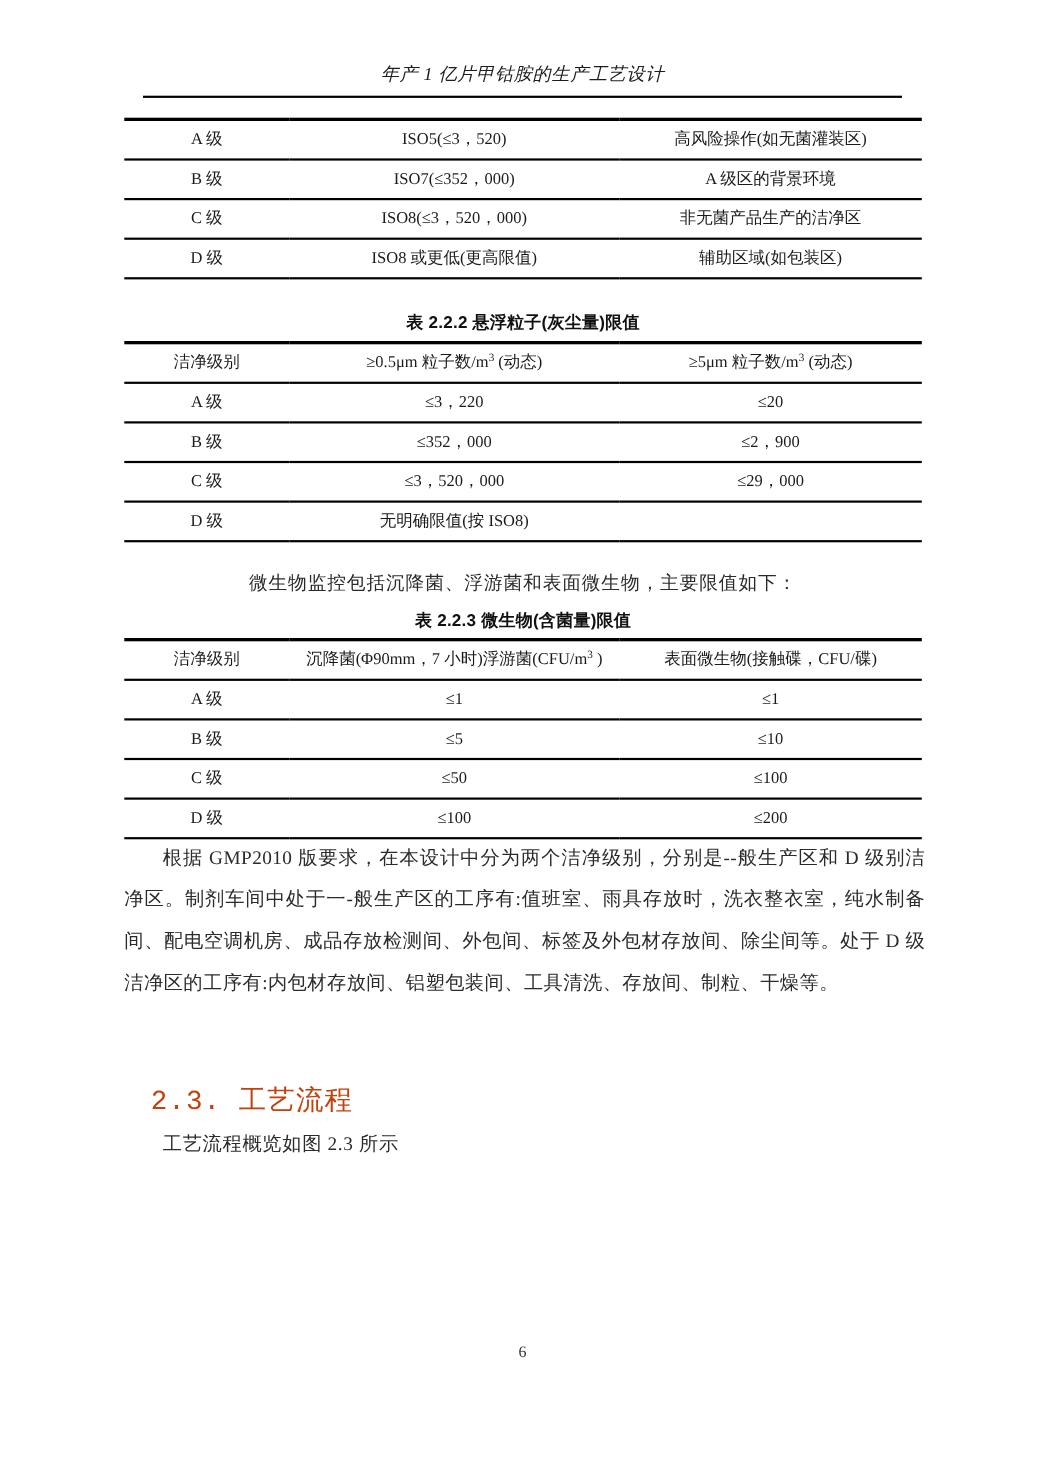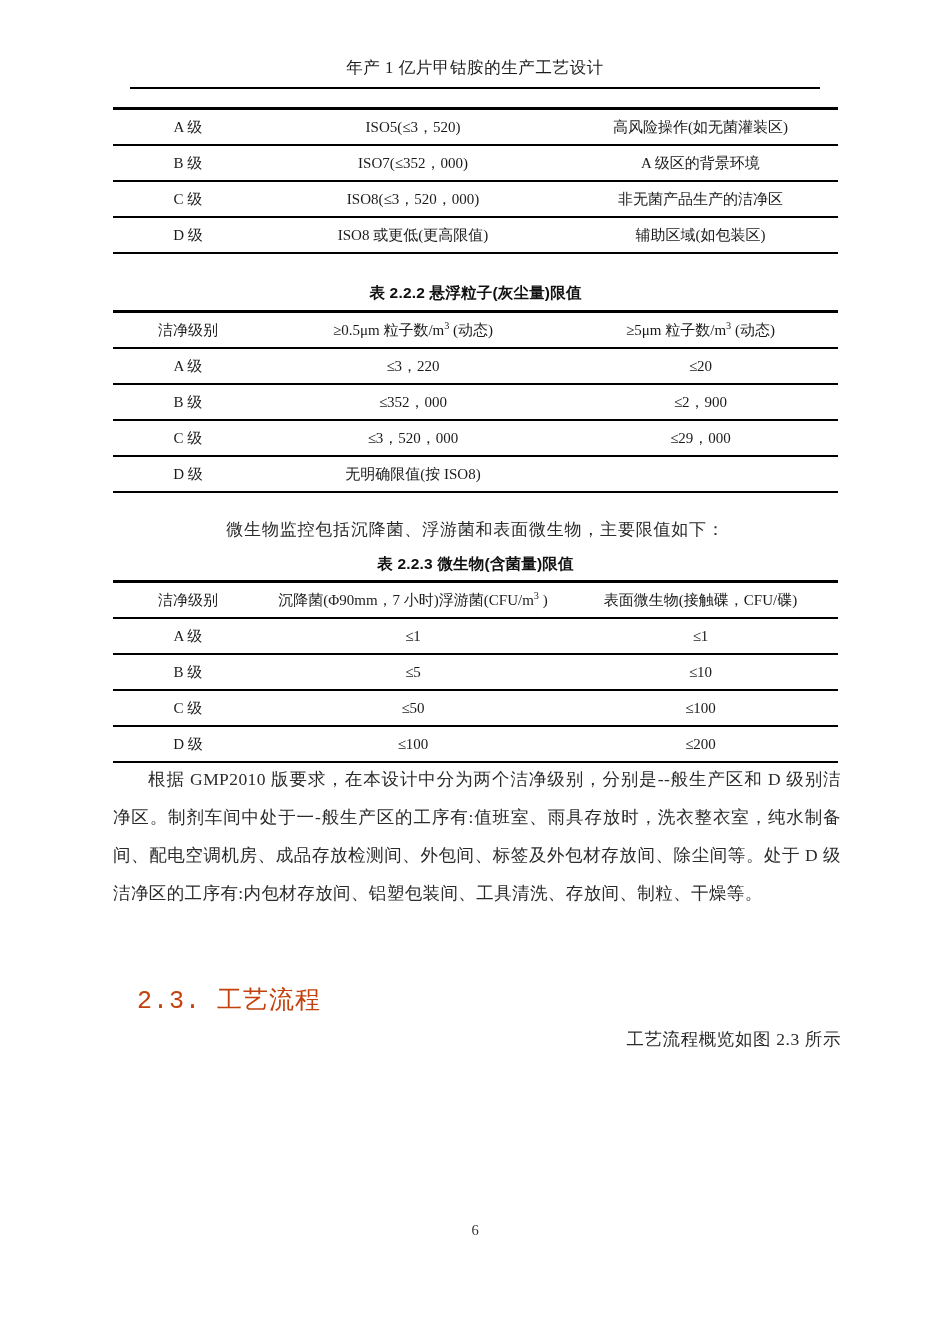--- a/index.html
+++ b/index.html
@@ -22,20 +22,21 @@
     box-sizing: border-box;
   }
 
   
   .header {
     position: absolute;
     left: 0;
     top: 58px;
     width: 950px;
     text-align: center;
+    font-style: italic;
   }
   .header-title {
     font-family: "Liberation Serif", "DejaVu Serif", serif;
     font-size: 16.5px;
     letter-spacing: 0.6px;
     color: #1c1c1c;
     line-height: 1.2;
     display: inline-block;
   }
   .header-rule {
@@ -141,21 +142,20 @@
 
   .sub-par {
     position: absolute;
     left: 113px;
     width: 728px;
     font-size: 17.5px;
     line-height: 34px;
     color: #2b2b2b;
     letter-spacing: 0.6px;
     text-indent: 2em;
-    text-align: right;
   }
 
   
   .page-number {
     position: absolute;
     left: 0;
     top: 1222px;
     width: 950px;
     text-align: center;
     font-size: 14.5px;

